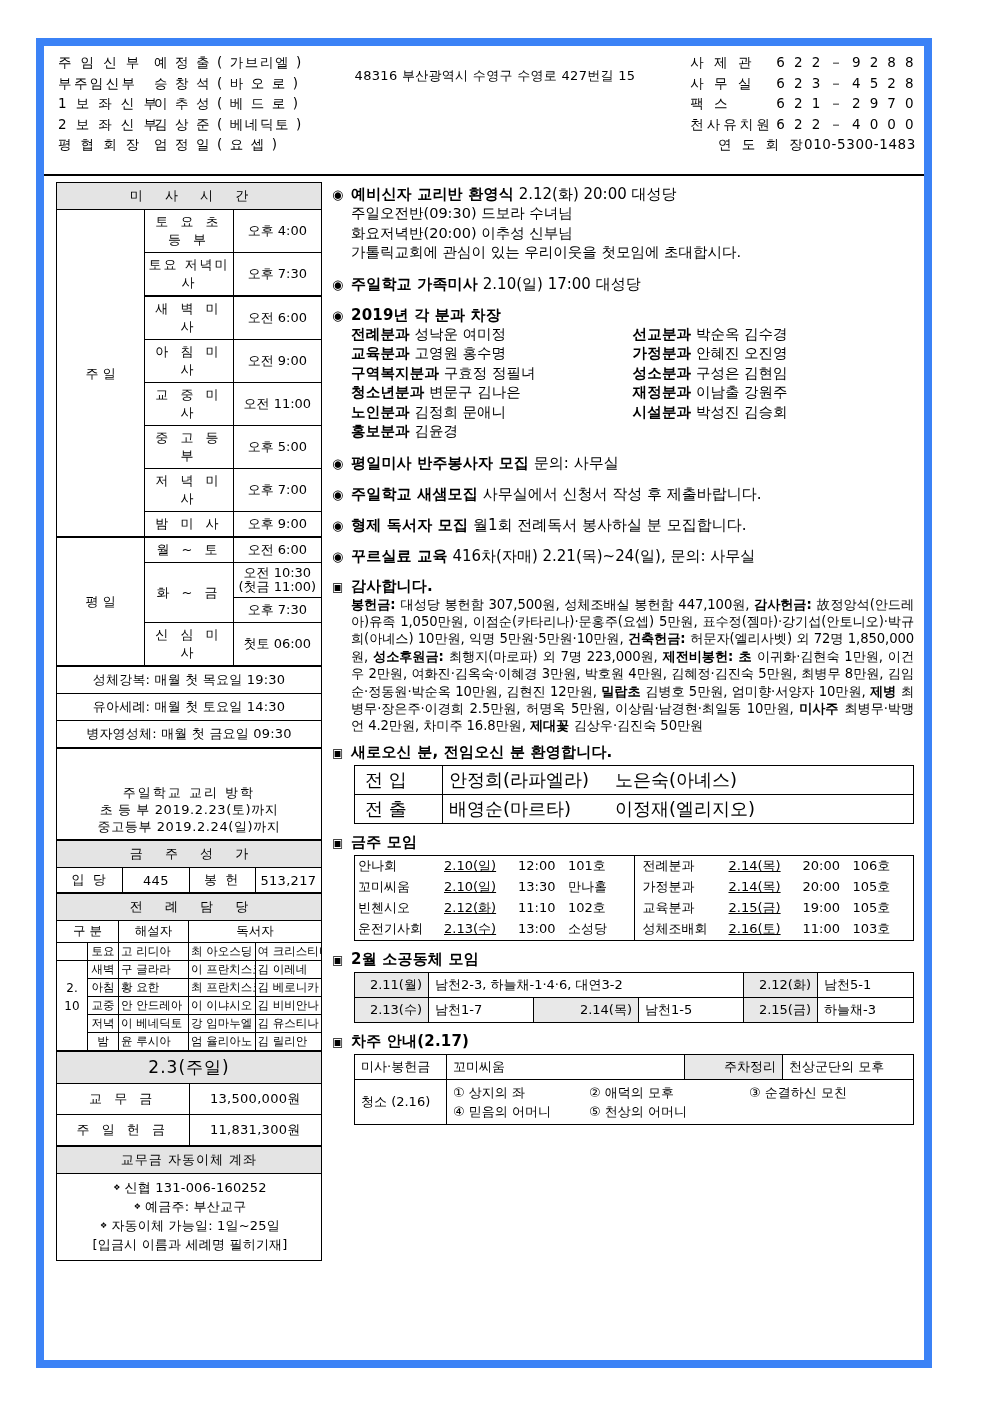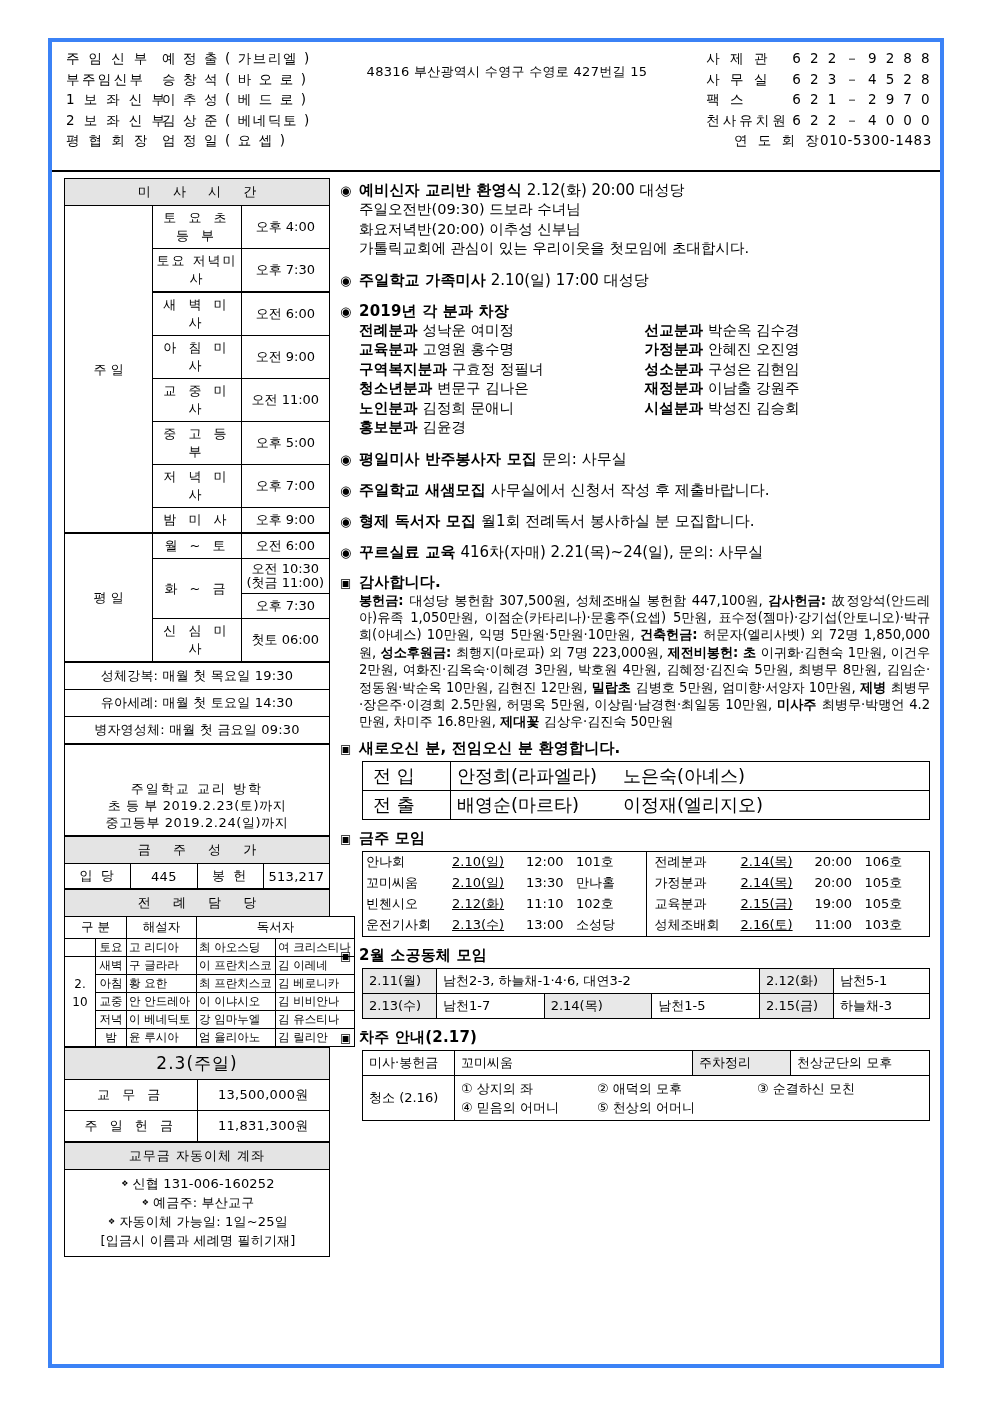--- a/index.html
+++ b/index.html
@@ -10,23 +10,23 @@
   }
   #page {
     position: relative;
     width: 992px;
     height: 1403px;
     background: #fff;
     overflow: hidden;
   }
   .sheet {
     position: absolute;
-    left: 48px; top: 38px;
+    left: 36px; top: 38px;
     width: 896px; height: 1330px;
-    border: 4px solid #3b82f6;
+    border: 8px solid #3b82f6;
   }
 
   
   .header {
     display: flex;
     align-items: flex-start;
     height: 128px;
     padding: 6px 8px 0 14px;
   }
   .hdr-left {
@@ -139,21 +139,21 @@
   .small-note {
     font-size: 12.5px;
     line-height: 17px;
     letter-spacing: 0.6px;
     padding: 3px 2px 4px !important;
   }
   .small-note .l1 { letter-spacing: 2px; margin-top: 32px; }
   .two-line { font-size: 12px; line-height: 14px; }
 
   
-  table.duty { border-collapse: collapse; width: 291px; table-layout: fixed; border-radius: 15px; }
+  table.duty { border-collapse: collapse; width: 266px; table-layout: fixed; border-radius: 15px; }
   table.duty td {
     border: 1px solid #000;
     font-size: 11.5px;
     padding: 1px 2px;
     text-align: left;
     white-space: nowrap;
     overflow: hidden;
   }
   table.duty td.hd {
     text-align: center;
@@ -255,21 +255,21 @@
     margin: 2px 0 0 22px;
     width: calc(100% - 22px);
     table-layout: fixed;
   }
   table.clean-tbl td {
     border: 1px solid #000;
     font-size: 13px;
     padding: 3px 6px;
     white-space: nowrap;
   }
-  table.clean-tbl td.sh { background: #e8e8e8; text-align: left; }
+  table.clean-tbl td.sh { background: #e8e8e8; text-align: right; }
   .cl-line { display: block; line-height: 19px; }
   .cl-item { display: inline-block; }
 
   .sect-title { font-size: 15px; font-weight: bold; letter-spacing: 0.2px; }
 </style>
 </head>
 <body>
 
 <div id="page">
  <div class="sheet">

